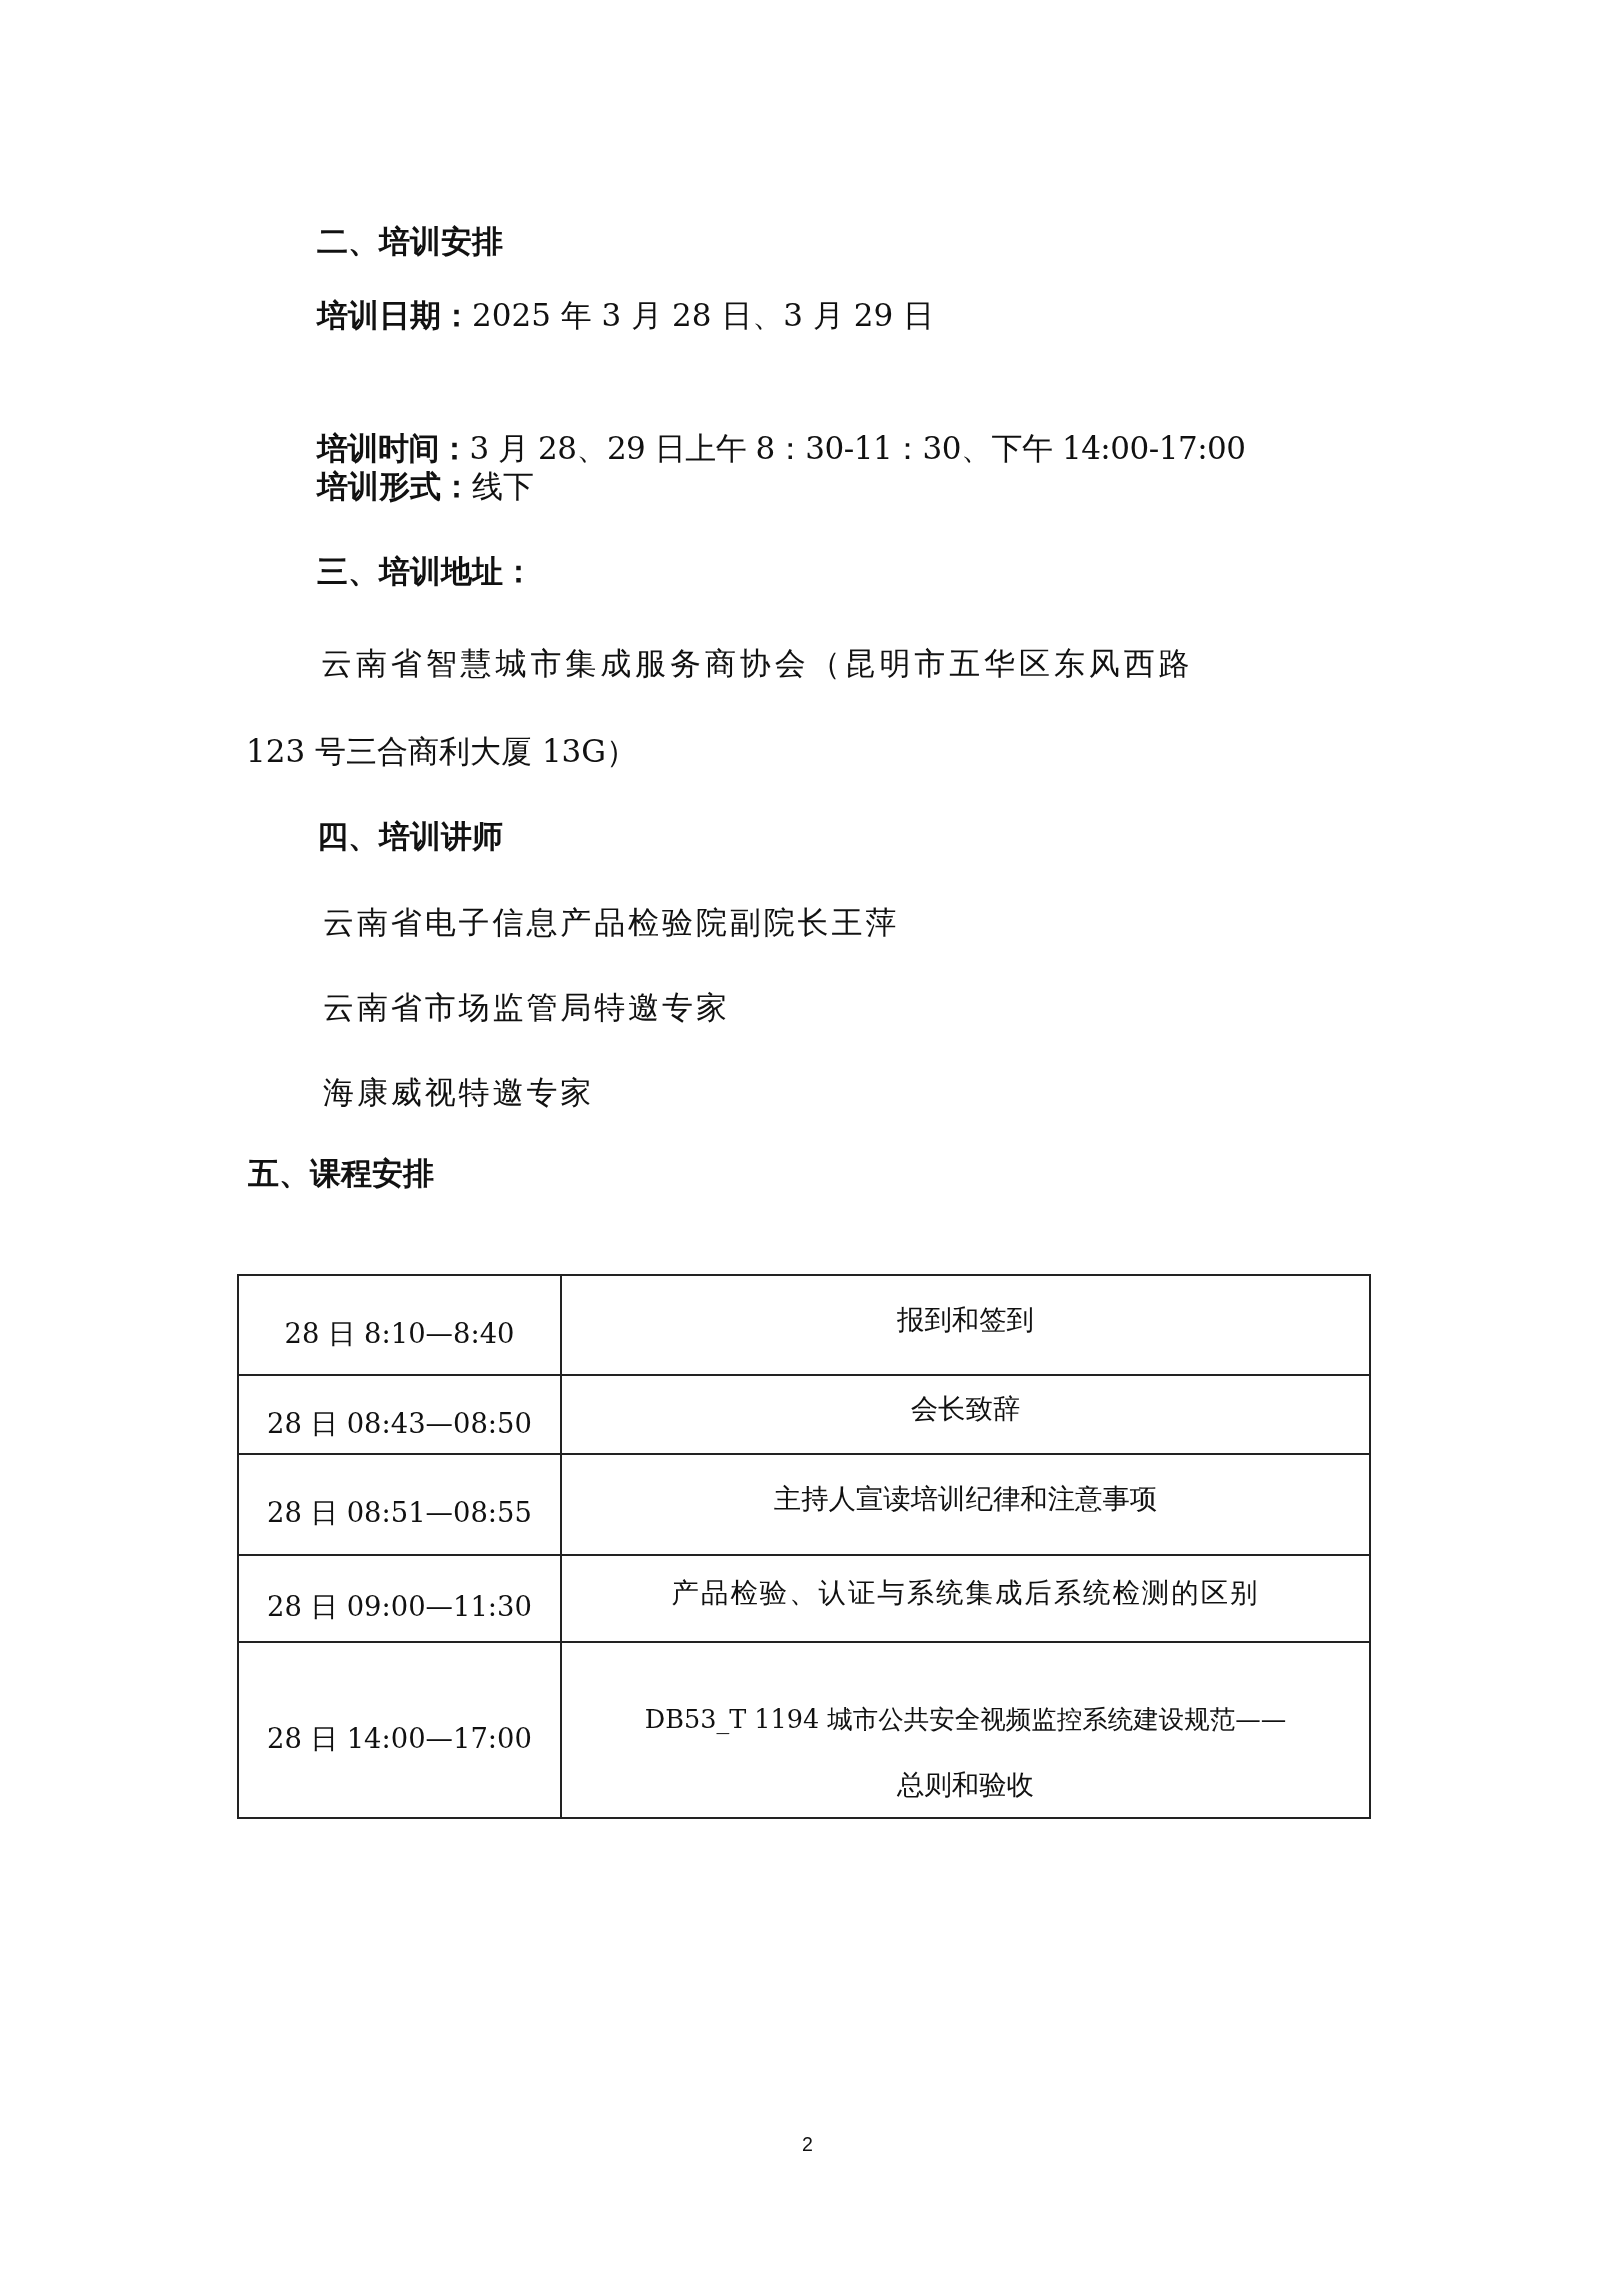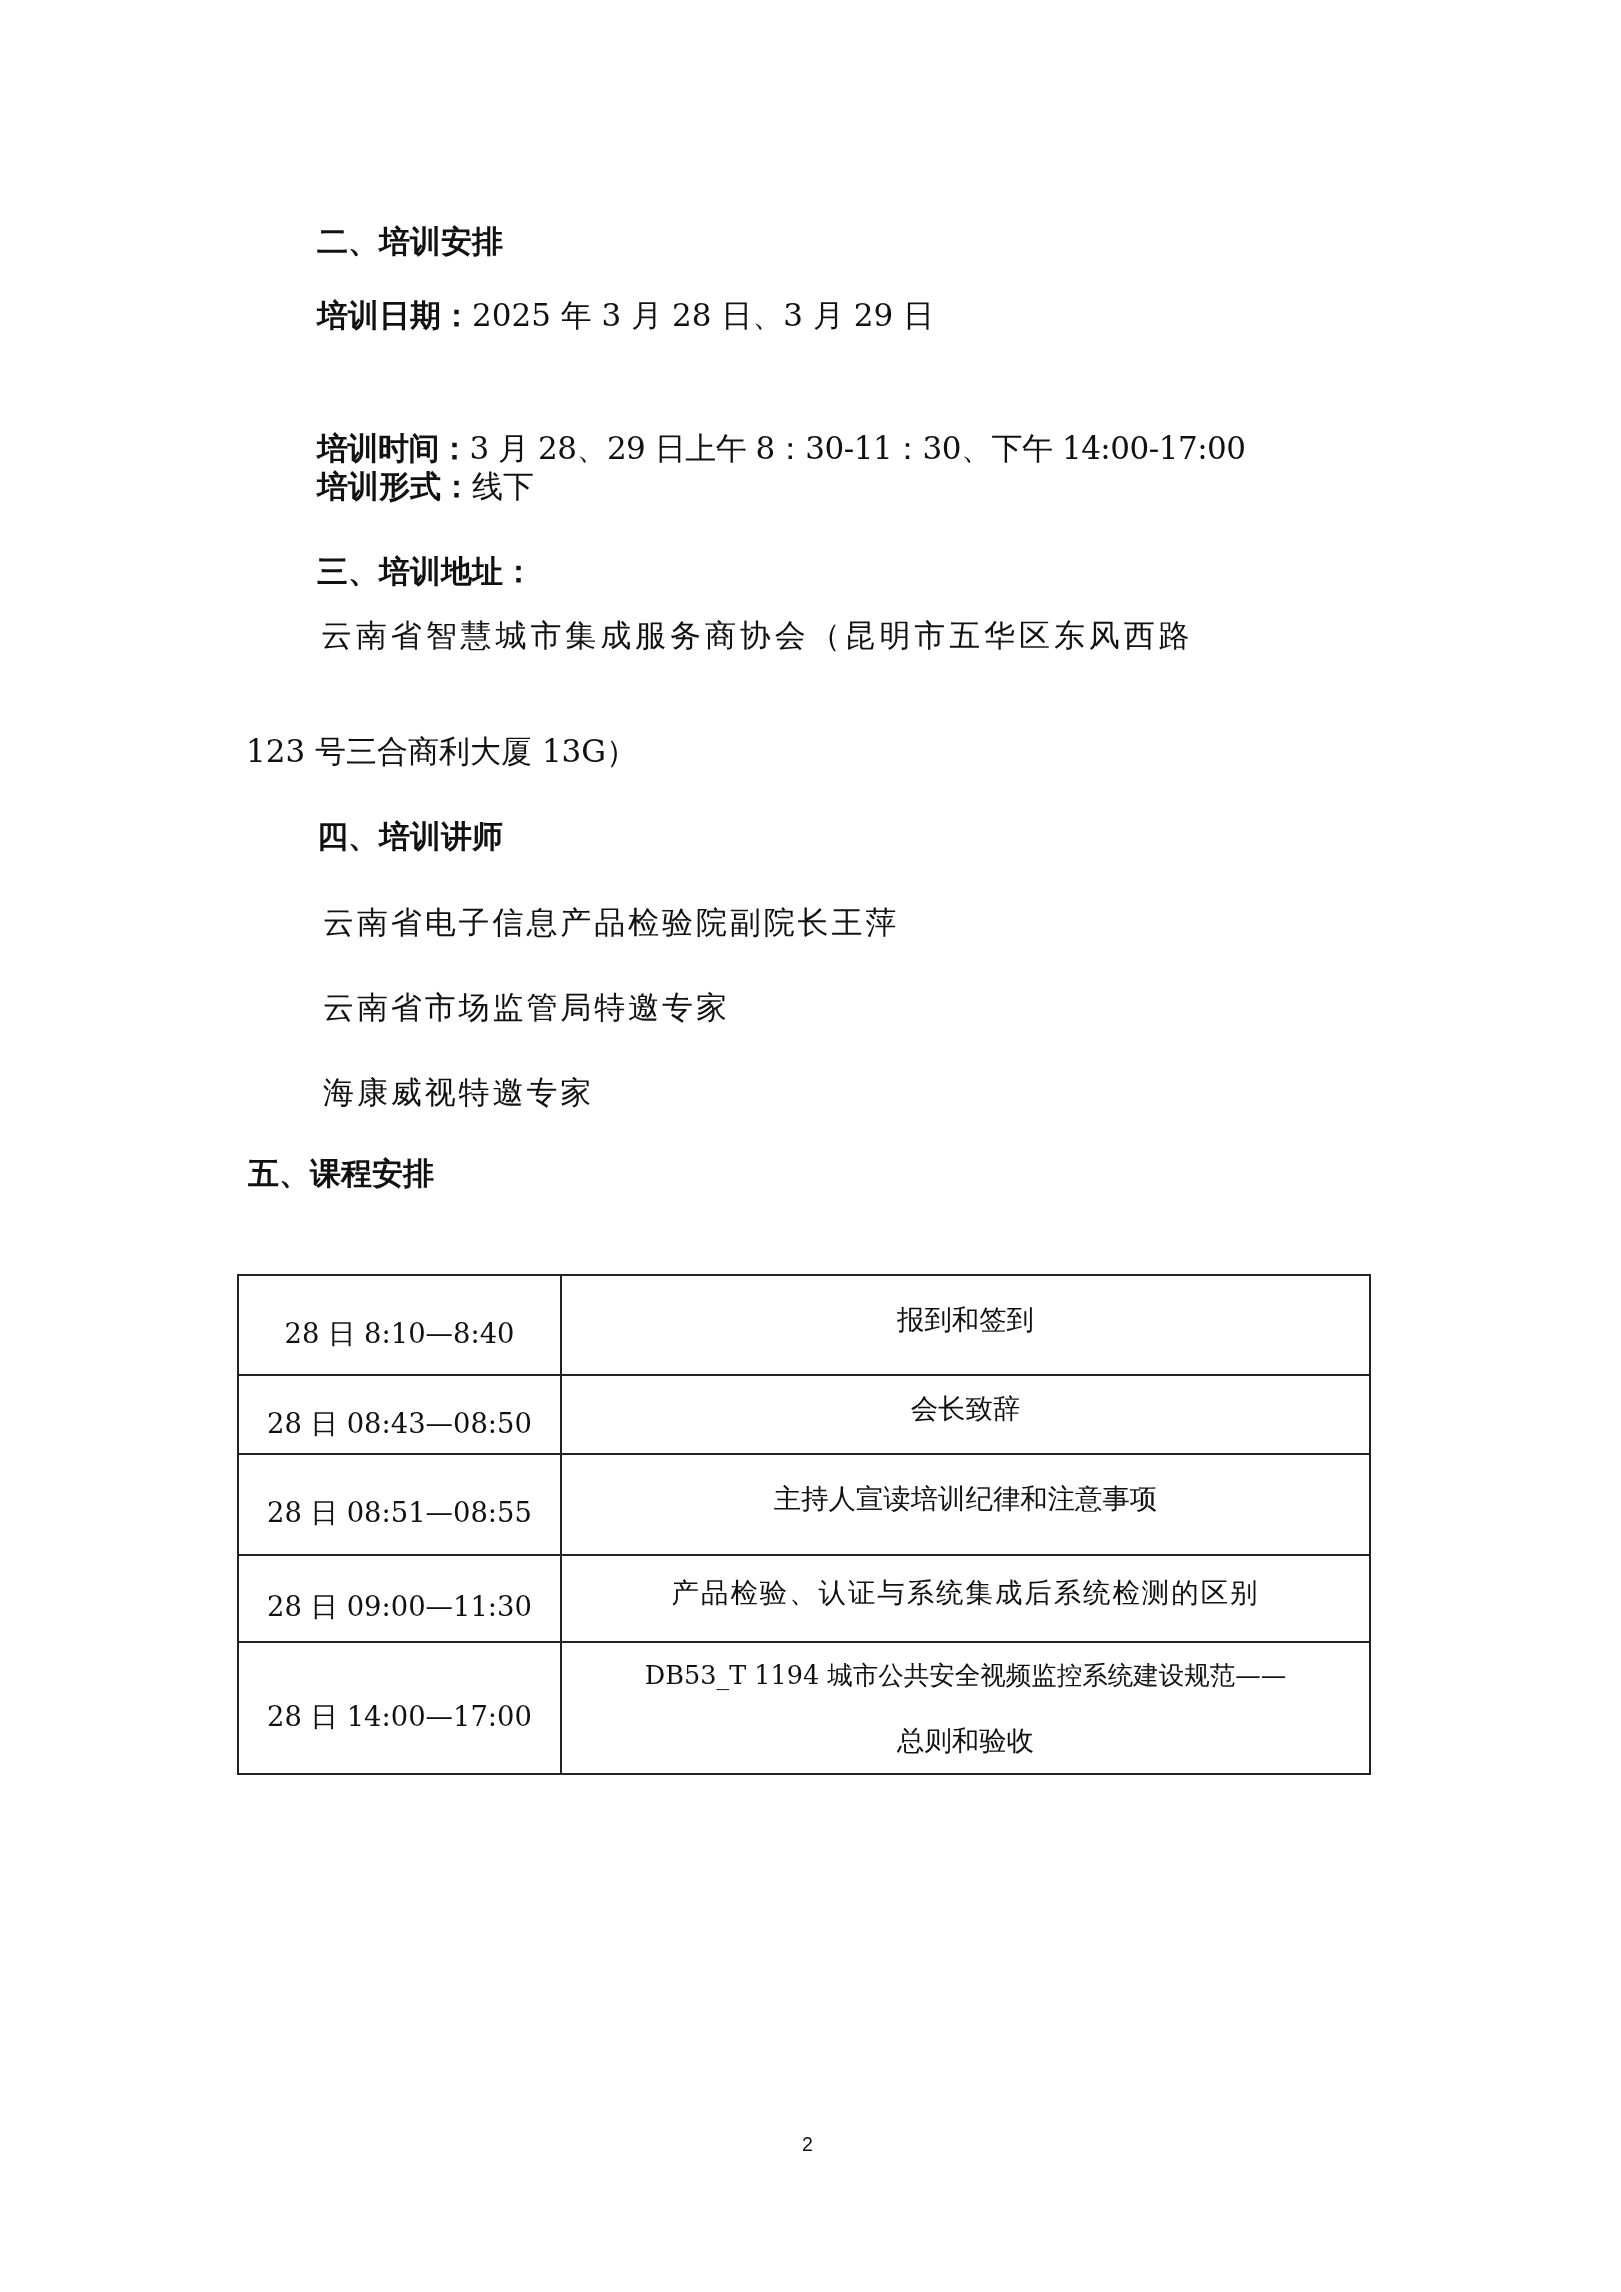--- a/index.html
+++ b/index.html
@@ -84,21 +84,21 @@
 <div class="line" style="left:317px; top:381px; letter-spacing:-0.5px;margin-top:48px;">
   <span class="label">培训时间：</span><span class="value">3 月 28、29 日上午 8：30-11：30、下午 14:00-17:00</span>
 </div>
 
 <div class="line" style="left:317px; top:467px;">
   <span class="label">培训形式：</span><span class="value">线下</span>
 </div>
 
 <div class="line bold" style="left:317px; top:552px;">三、培训地址：</div>
 
-<div class="line value" style="left:321px; top:616px; letter-spacing:3.9px;font-family:Liberation Serif, serif;">云南省智慧城市集成服务商协会（昆明市五华区东风西路</div>
+<div class="line value" style="left:321px; top:644px; letter-spacing:3.9px;font-family:Liberation Serif, serif;">云南省智慧城市集成服务商协会（昆明市五华区东风西路</div>
 <div class="line value" style="left:246px; top:732px;">123 号三合商利大厦 13G）</div>
 
 <div class="line bold" style="left:317px; top:817px;">四、培训讲师</div>
 
 <div class="line value" style="left:323px; top:903px; letter-spacing:2.9px;">云南省电子信息产品检验院副院长王萍</div>
 <div class="line value" style="left:323px; top:988px; letter-spacing:2.9px;">云南省市场监管局特邀专家</div>
 <div class="line value" style="left:323px; top:1073px; letter-spacing:2.9px;">海康威视特邀专家</div>
 
 <div class="line bold" style="left:248px; top:1154px;">五、课程安排</div>
 
@@ -120,21 +120,21 @@
     <td class="cell-time">28 日 08:51—08:55</td>
     <td class="cell-course">主持人宣读培训纪律和注意事项</td>
   </tr>
   <tr style="height:87px;">
     <td class="cell-time">28 日 09:00—11:30</td>
     <td class="cell-course" style="letter-spacing:2px;">产品检验、认证与系统集成后系统检测的区别</td>
   </tr>
   <tr style="height:127px;">
     <td class="cell-time">28 日 14:00—17:00</td>
     <td class="cell-course cell-multi">
-      <div style="white-space:nowrap; font-size:25.5px;">DB53_T 1194 城市公共安全视频监控系统建设规范——</div>
+      <div style="white-space:nowrap; font-size:25.5px;margin-top:44px;">DB53_T 1194 城市公共安全视频监控系统建设规范——</div>
       <div>总则和验收</div>
     </td>
   </tr>
 </tbody>
   </table>
 
 <div class="page-num">2</div>
 
 
 </body></html>

